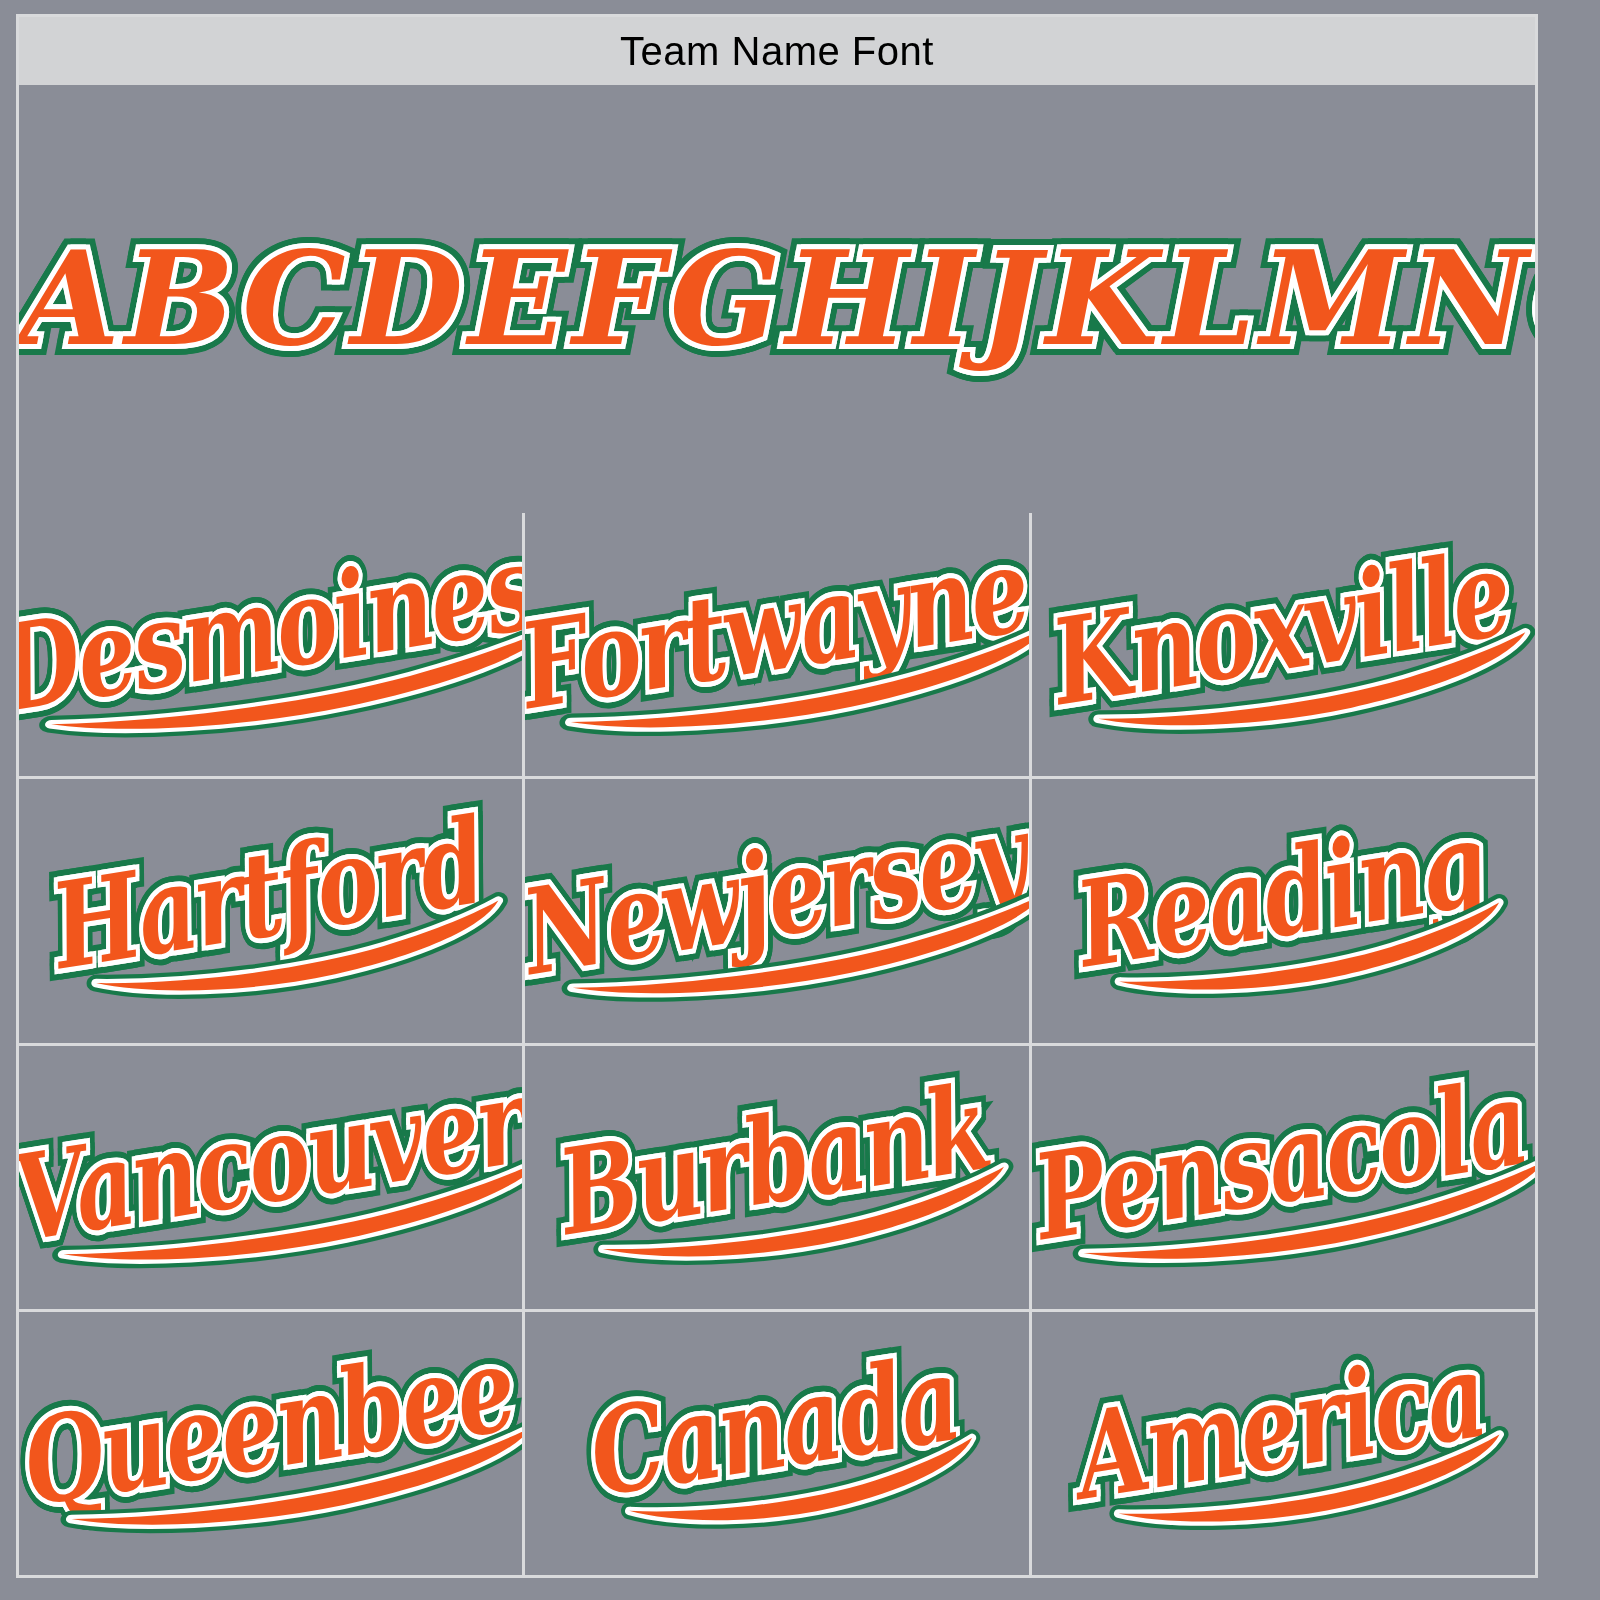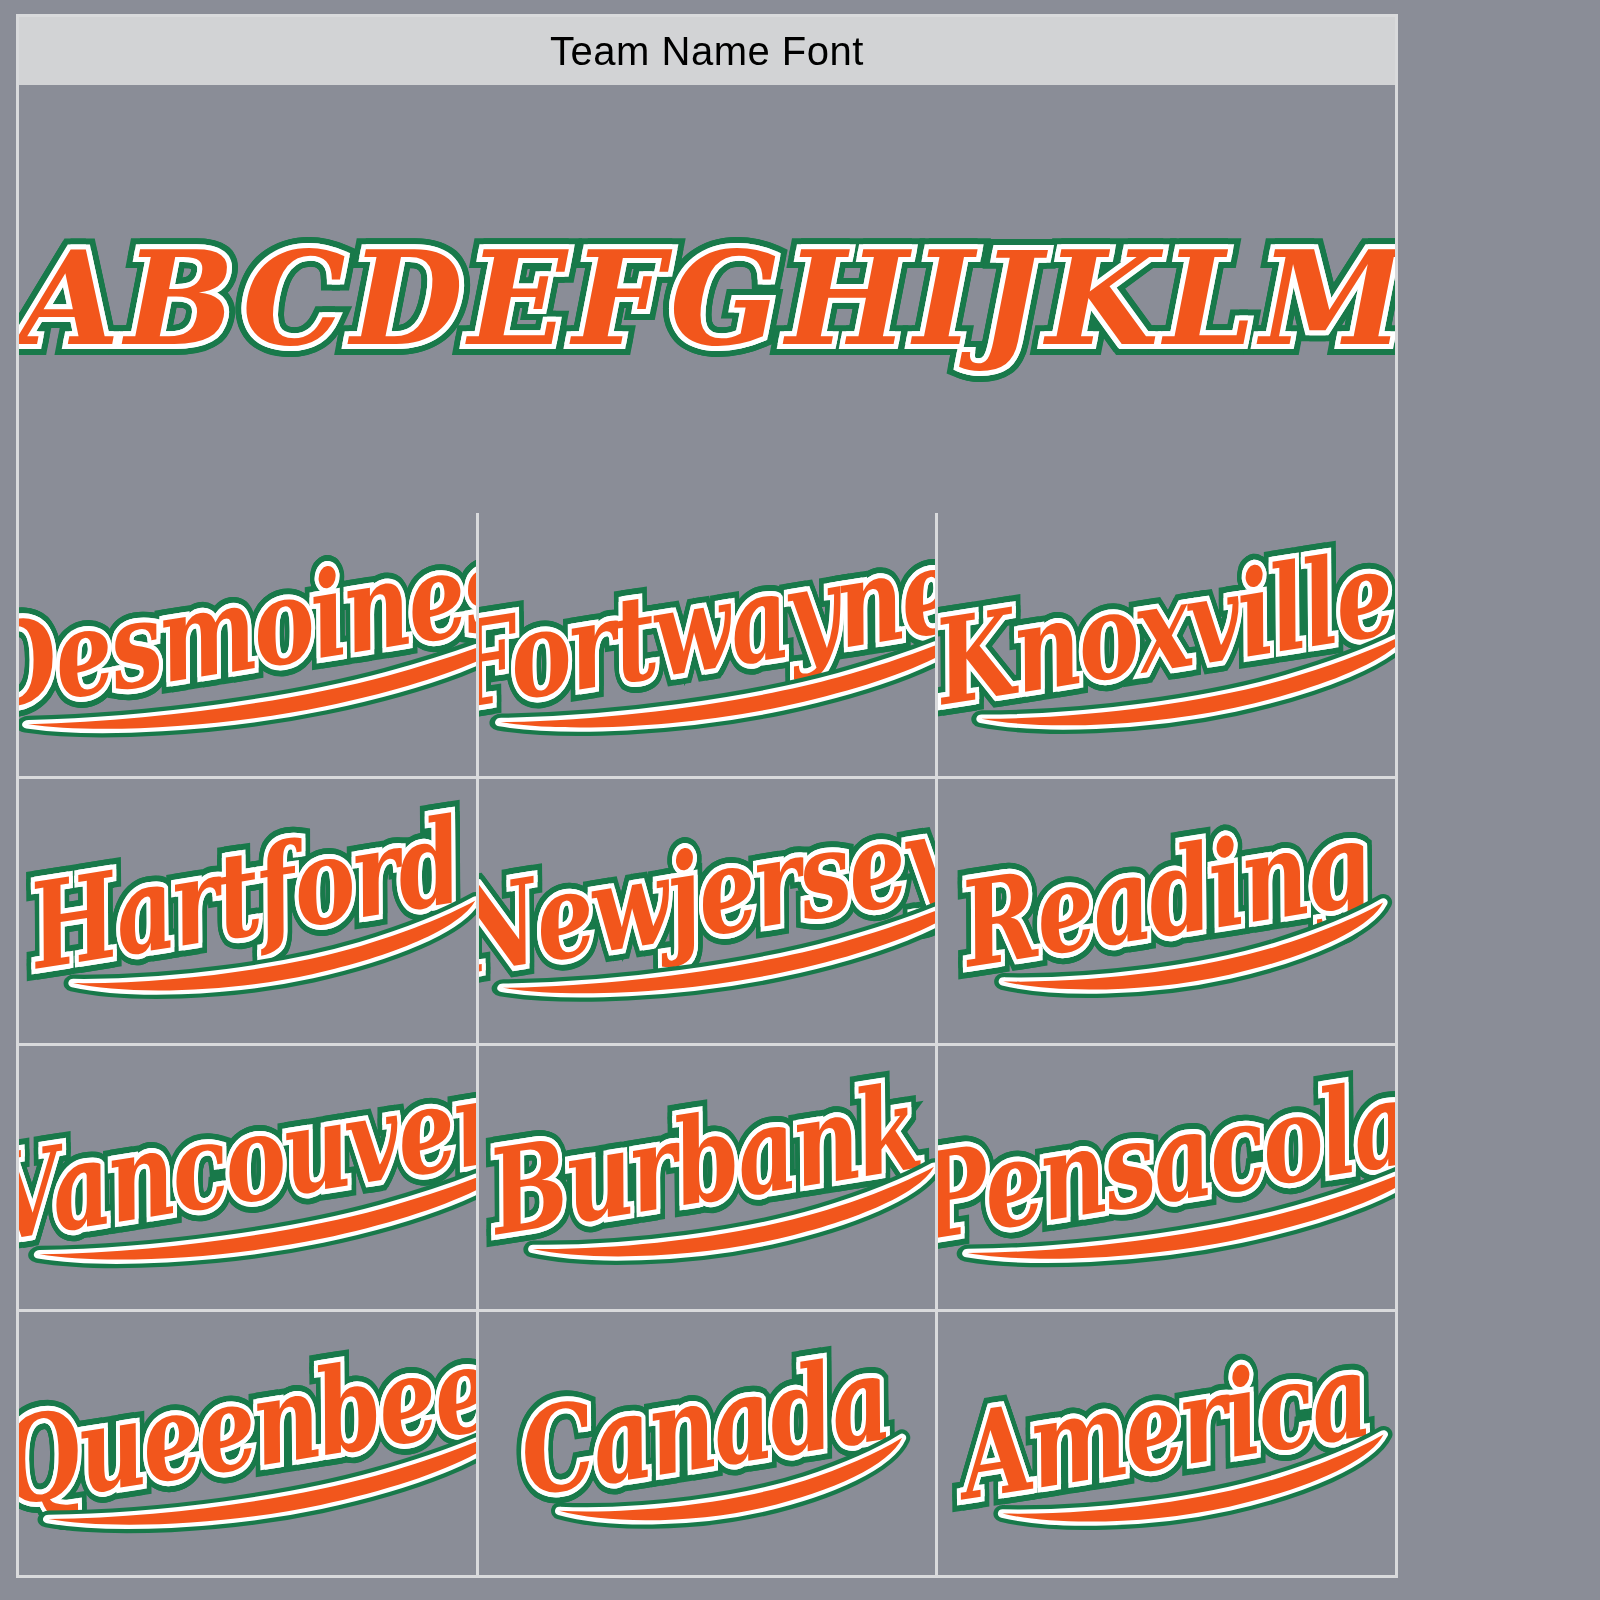--- a/index.html
+++ b/index.html
@@ -2,21 +2,21 @@
 <html style="--orange: #f2561c; --green: #18794a; --white: #ffffff; --bg: #8a8d97; --panel: #d2d3d5; --border: #d9dadc; --header_text: #000000;"><head>
 <meta charset="utf-8">
 <style>
   html,body{margin:0;padding:0;}
   body{
     width:1600px;height:1600px;position:relative;overflow:hidden;
     background:var(--bg,#8a8d97);
     font-family:"Liberation Sans",sans-serif;
   }
   .frame{
-    position:absolute;left:16px;top:14px;width:1382px;height:1564px;
+    position:absolute;left:16px;top:14px;width:1522px;height:1564px;
     border:3px solid var(--border,#d9dadc);
     box-sizing:border-box;
     display:flex;flex-direction:column;
   }
   .bar{
     background:var(--panel,#d2d3d5);
     display:flex;align-items:center;justify-content:center;
     flex:0 0 auto;
   }
   .bar-top{height:68px;}

